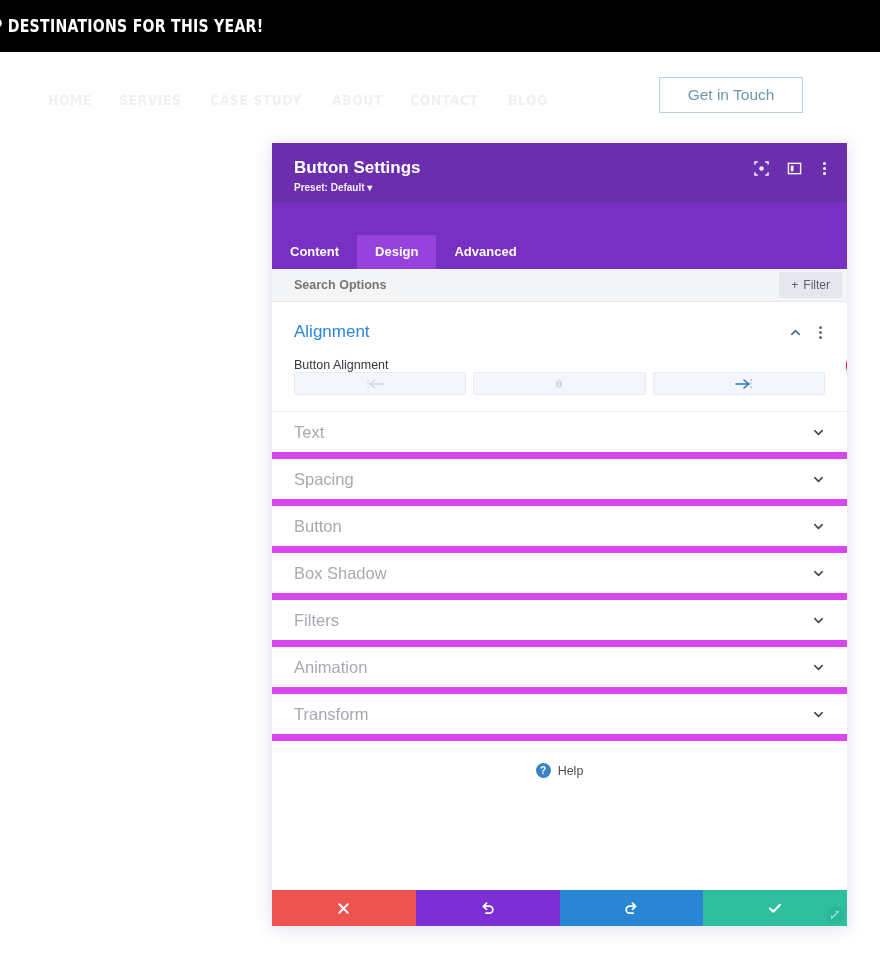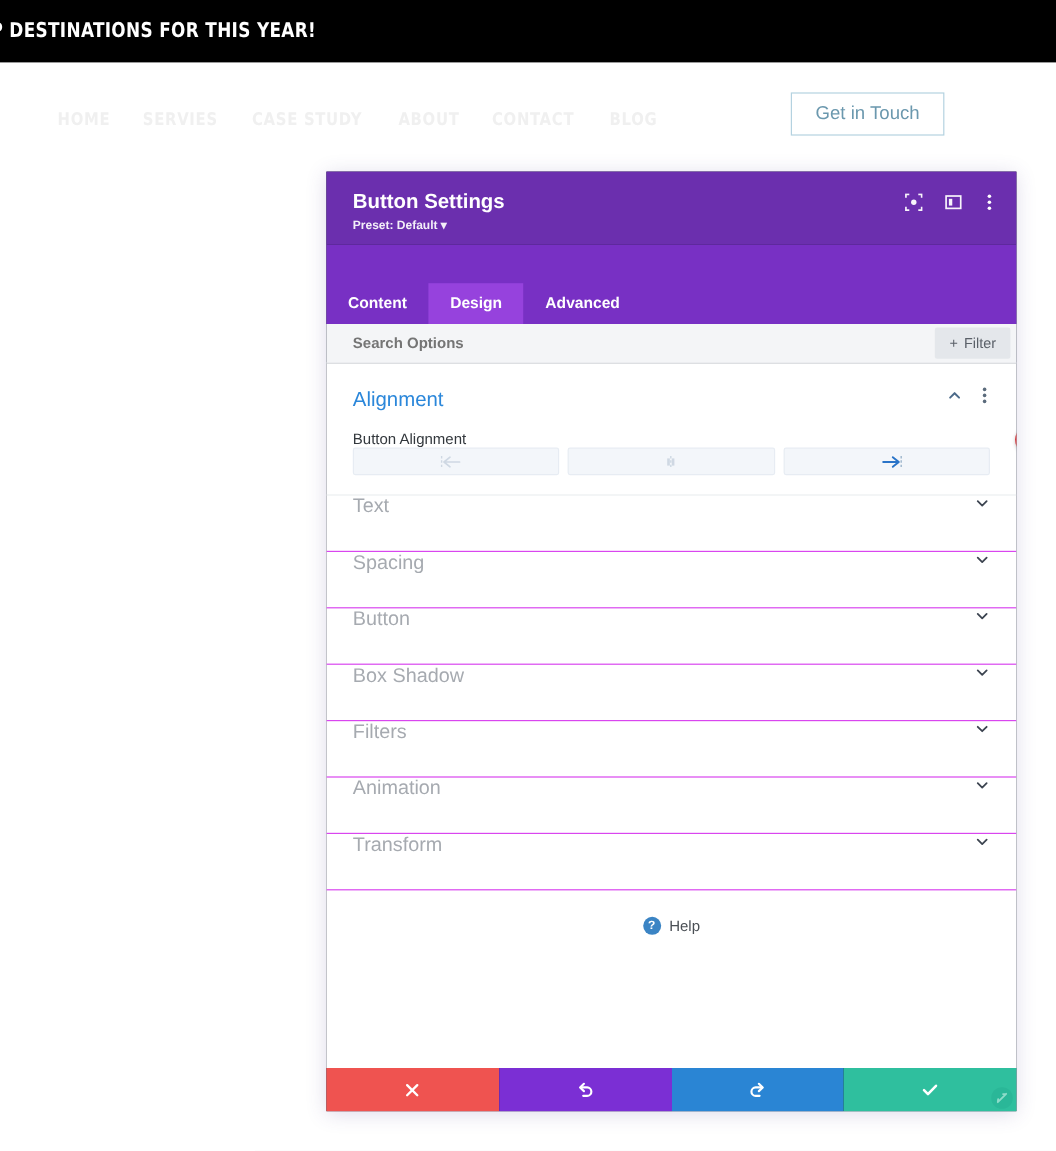--- a/index.html
+++ b/index.html
@@ -28,21 +28,21 @@
     display: flex; align-items: center; gap: 25px;
   }
   .site-nav a {
     font-family: "Liberation Sans Narrow", "DejaVu Sans Condensed", "Liberation Sans", sans-serif;
     font-weight: 700; font-size: 14.5px; letter-spacing: .6px;
     color: #f0f0f0; text-decoration: none; white-space: nowrap;
     transform: scaleX(.95); transform-origin: left center;
   }
   .get-in-touch {
     position: absolute; top: 77px; left: 659px;
-    width: 128px; height: 36px;
+    width: 144px; height: 36px;
     border: 1px solid #b4d2e0; background: #ffffff;
     color: #6b98ae; font-size: 15.5px; font-weight: 400;
     display: flex; align-items: center; justify-content: center;
     cursor: pointer;
   }
 
   
   .modal {
     position: absolute; left: 272px; top: 143px;
     width: 575px; height: 783px;
@@ -81,21 +81,21 @@
   }
   .filter-btn {
     background: #e4e7eb; color: #5a6068; font-size: 12px;
     display: flex; align-items: center; gap: 5px; padding: 0 12px;
     margin: 3px 5px 3px 0; border-radius: 2px; cursor: pointer;
   }
 
   .modal-body { flex: 1; overflow: hidden; background: #ffffff; }
 
   .section-open { padding: 20px 22px 16px 22px; border-bottom: 1px solid #eceef1; }
-  .section-open-head { display: flex; align-items: flex-start; justify-content: space-between; }
+  .section-open-head { display: flex; align-items: center; justify-content: space-between; }
   .section-title { color: #2b87da; font-size: 17px; }
   .section-tools { display: flex; align-items: center; gap: 14px; }
   .chev-up { width: 13px; height: 13px; cursor: pointer; }
   .dots-v-gray i { background: #5b6b7c; }
 
   .field-label { font-size: 12.5px; color: #33383d; margin-top: 16px; margin-bottom: 0; }
   .align-group { display: flex; gap: 7px; position: relative; }
   .align-btn {
     flex: 1; height: 23px; background: #f3f6fa; border: 1px solid #e7ecf3;
     border-radius: 2px; display: flex; align-items: center; justify-content: center;
@@ -106,22 +106,22 @@
     position: absolute; right: -46px; top: -19px;
     width: 25px; height: 25px; border-radius: 50%;
     background: #d8131a; color: #ffffff;
     font-size: 13px; font-weight: 700;
     display: flex; align-items: center; justify-content: center;
     box-shadow: 0 1px 3px rgba(0,0,0,.25);
   }
 
   .section-row {
     height: 47px; padding: 0 22px;
-    display: flex; justify-content: space-between;
-    border-bottom: 1px solid #d946ef; cursor: pointer;
+    display: flex; align-items: center; justify-content: space-between;
+    border-bottom: 7px solid #d946ef; cursor: pointer;
   }
   .section-row-label { font-size: 16.5px; color: #a6aab0; }
   .chev-down { width: 13px; height: 13px; }
 
   .help-row {
     display: flex; align-items: center; justify-content: center;
     gap: 7px; padding: 22px 0 0 0;
   }
   .help-icon {
     width: 15px; height: 15px; border-radius: 50%; background: #3b84c4;

